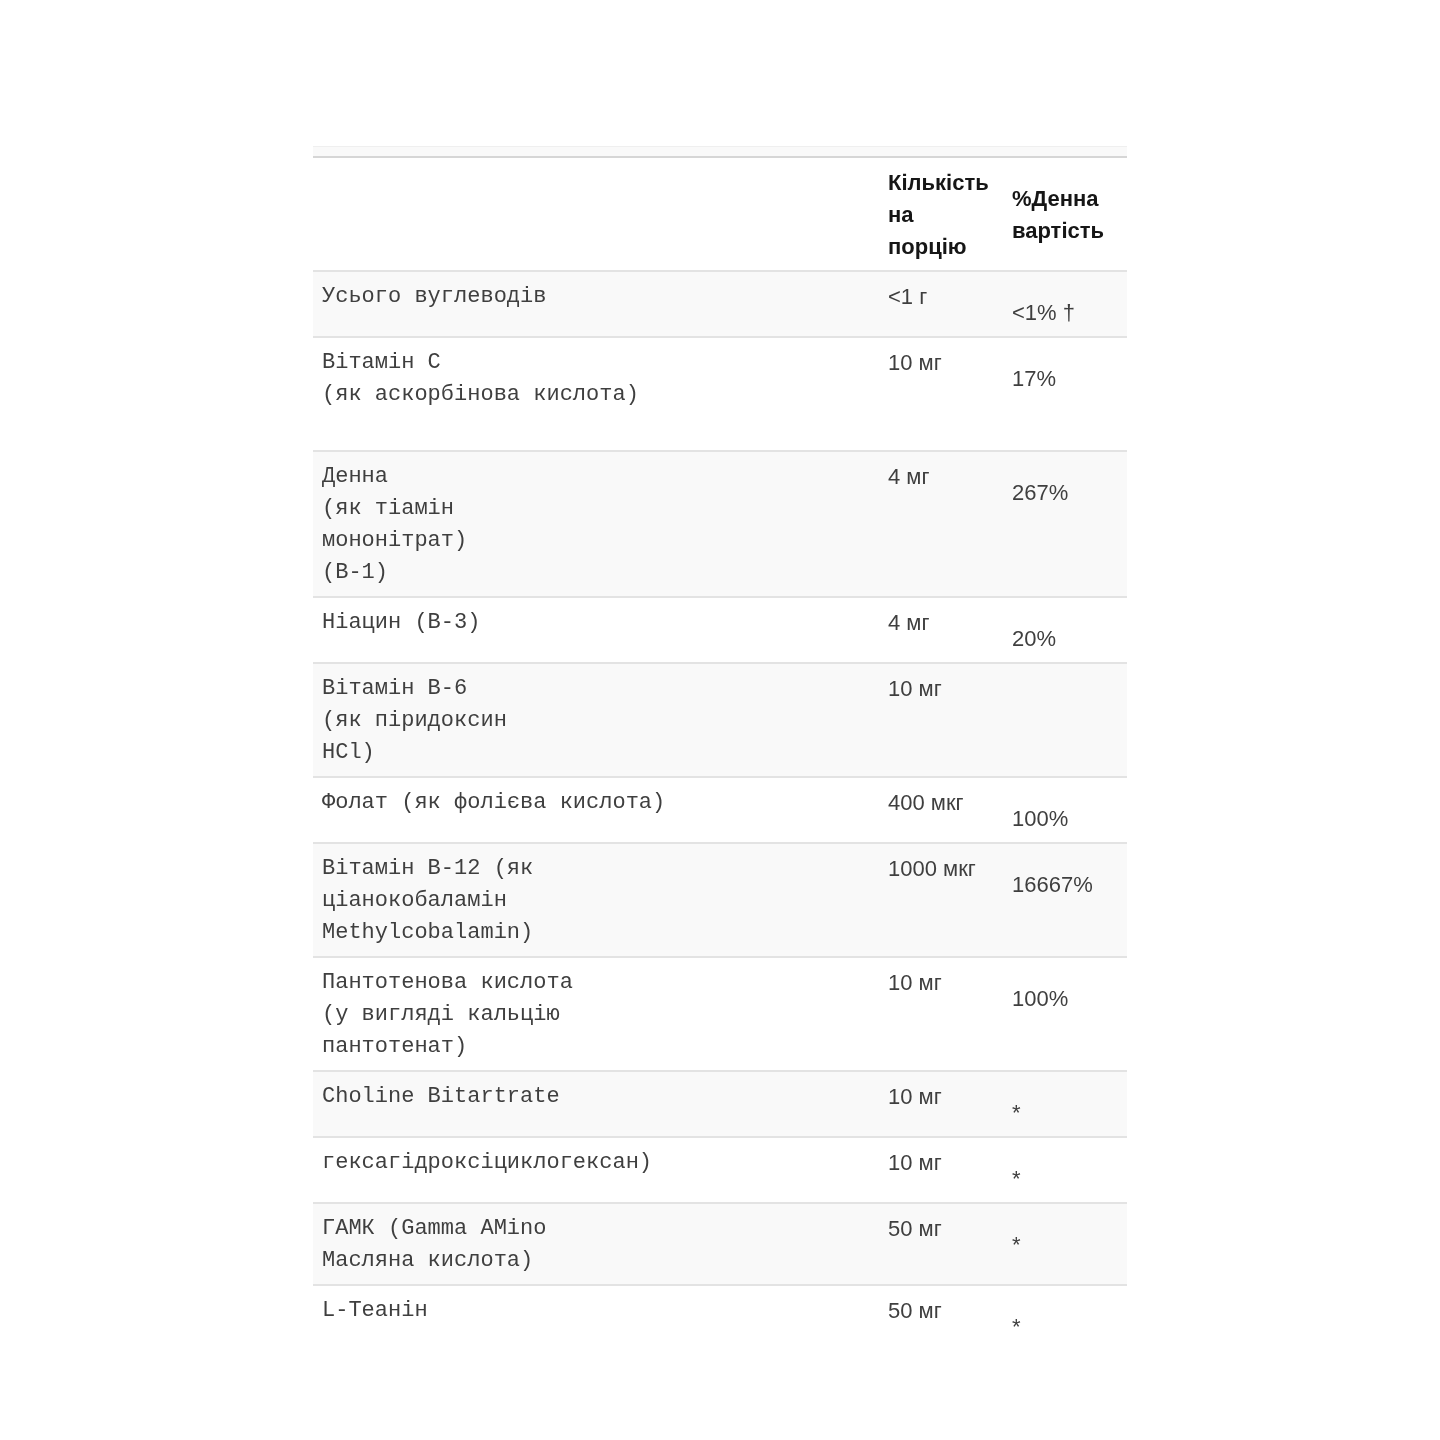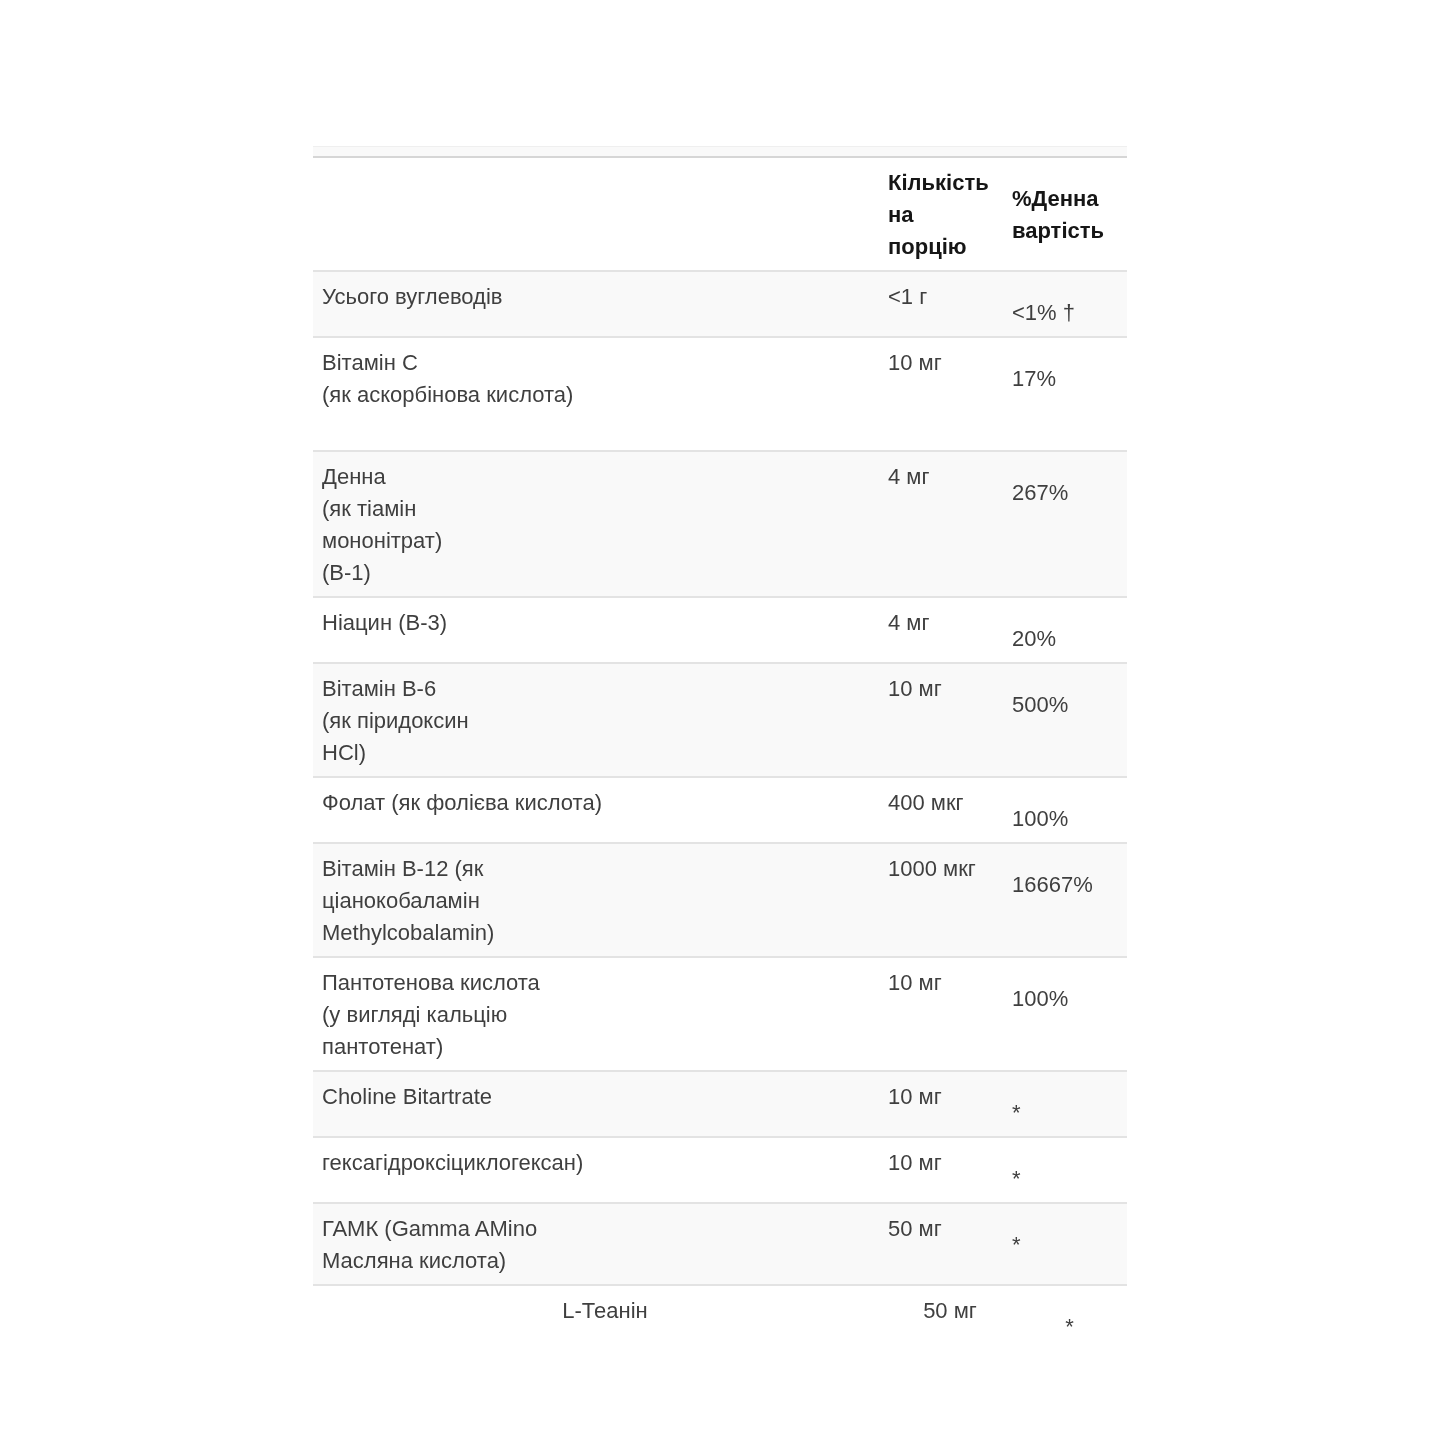--- a/index.html
+++ b/index.html
@@ -29,28 +29,28 @@
     height: 12px;
     background: var(--stripe-bg);
     border-top: 1px solid #efefef;
     border-bottom: 2px solid var(--strip-border);
   }
   .row {
     display: flex;
     border-bottom: 2px solid var(--row-border);
   }
   .row.stripe { background: var(--stripe-bg); }
-  .rows .row:last-child { border-bottom: none; text-align: center; }
+  .rows .row:last-child { border-bottom: none; }
   .header-row {
     font-weight: bold;
     color: var(--header-text);
     justify-content: space-between;
   }
   .cell { padding: 9px 0 7px 0; }
-  .cell.label { width: 575px; padding-left: 9px; }
+  .cell.label { width: 575px; padding-left: 9px; font-family: Liberation Mono, monospace; }
   .cell.amount { width: 124px; }
   .cell.dv { flex: 1; margin-top: 16px; }
   .line {
     line-height: 32px;
     min-height: 32px;
     white-space: nowrap;
   }
 </style>
 </head>
 <body>
@@ -125,23 +125,20 @@
         </div>
         <div class="row stripe">
           <div class="cell label">
             <div class="line">Вітамін B-6</div>
             <div class="line">(як піридоксин</div>
             <div class="line">HCl)</div>
           </div>
           <div class="cell amount">
             <div class="line">10 мг</div>
           </div>
-          <div class="cell dv">
-            <div class="line">500%</div>
-          </div>
         </div>
         <div class="row">
           <div class="cell label">
             <div class="line">Фолат (як фолієва кислота)</div>
           </div>
           <div class="cell amount">
             <div class="line">400 мкг</div>
           </div>
           <div class="cell dv">
             <div class="line">100%</div>

